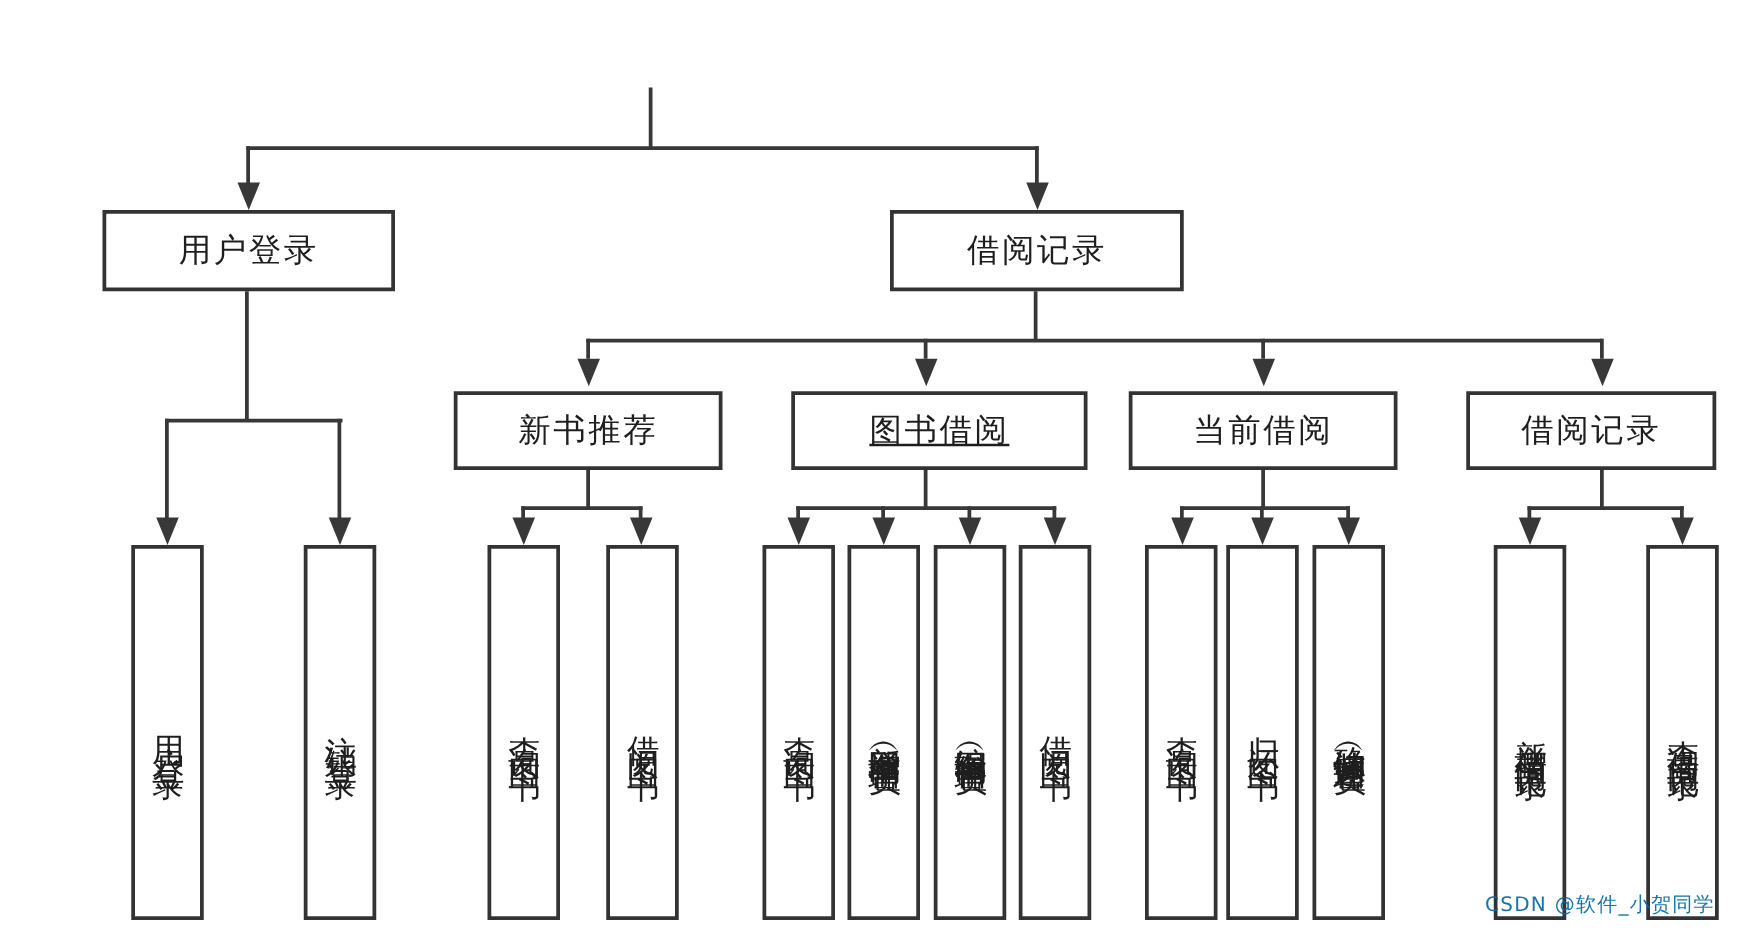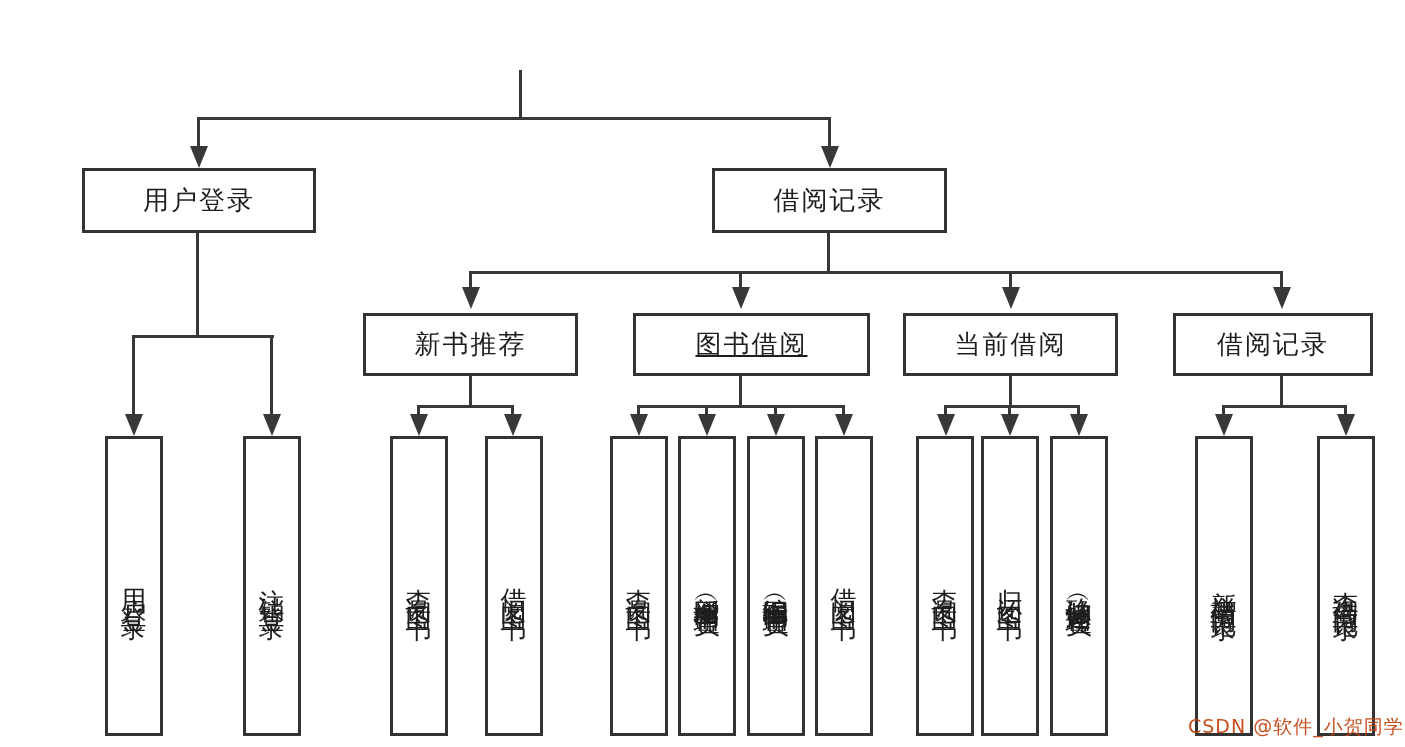--- a/index.html
+++ b/index.html
@@ -47,22 +47,22 @@
   .vline{position:absolute;width:3px;background:#383838;}
   .arrow{
     position:absolute;width:0;height:0;
     border-left:9px solid transparent;
     border-right:9px solid transparent;
     border-top:22px solid #383838;
   }
   .watermark{
     position:absolute;
     left:1188px;top:714px;
-    font-size:19px;
-    color:#c2410c;
+    font-size:16px;
+    color:#0369a1;
     letter-spacing:1px;
     opacity:.92;
     white-space:nowrap;
     text-align:center;
   }
 </style>
 </head>
 <body>
 
 <div id="stage">

